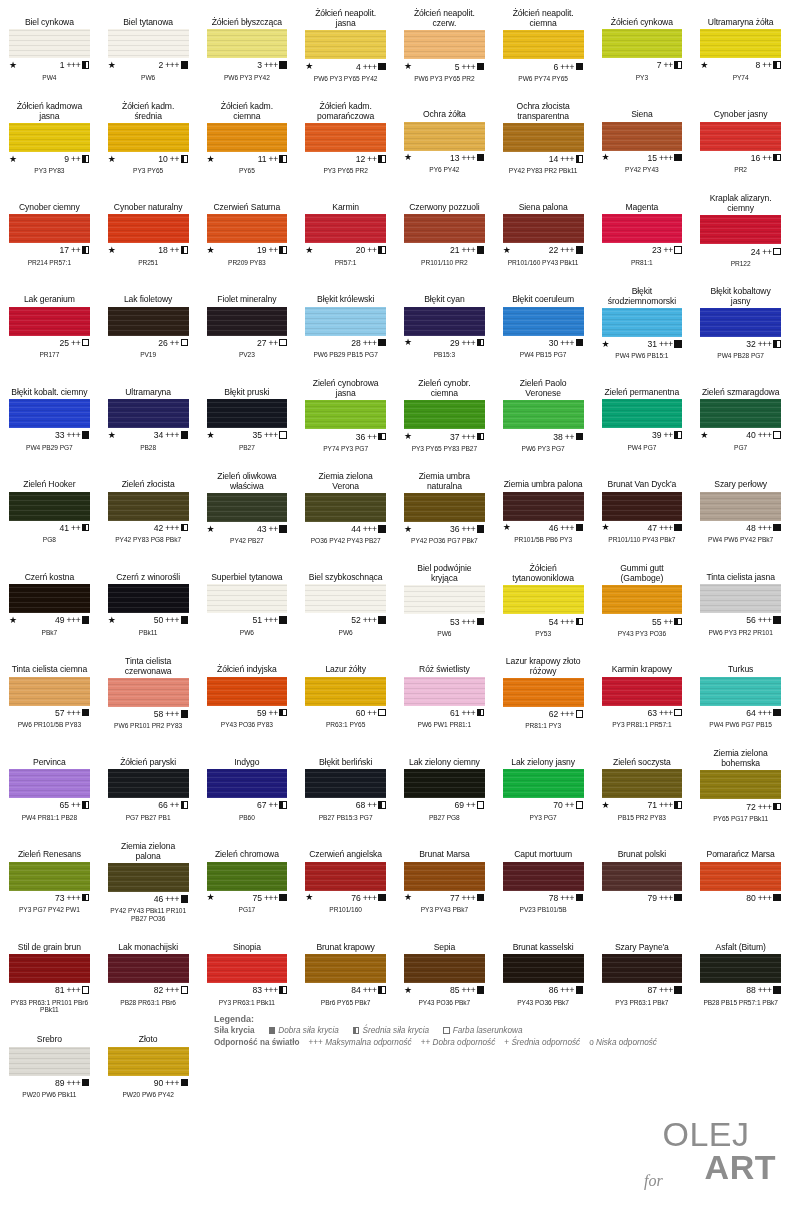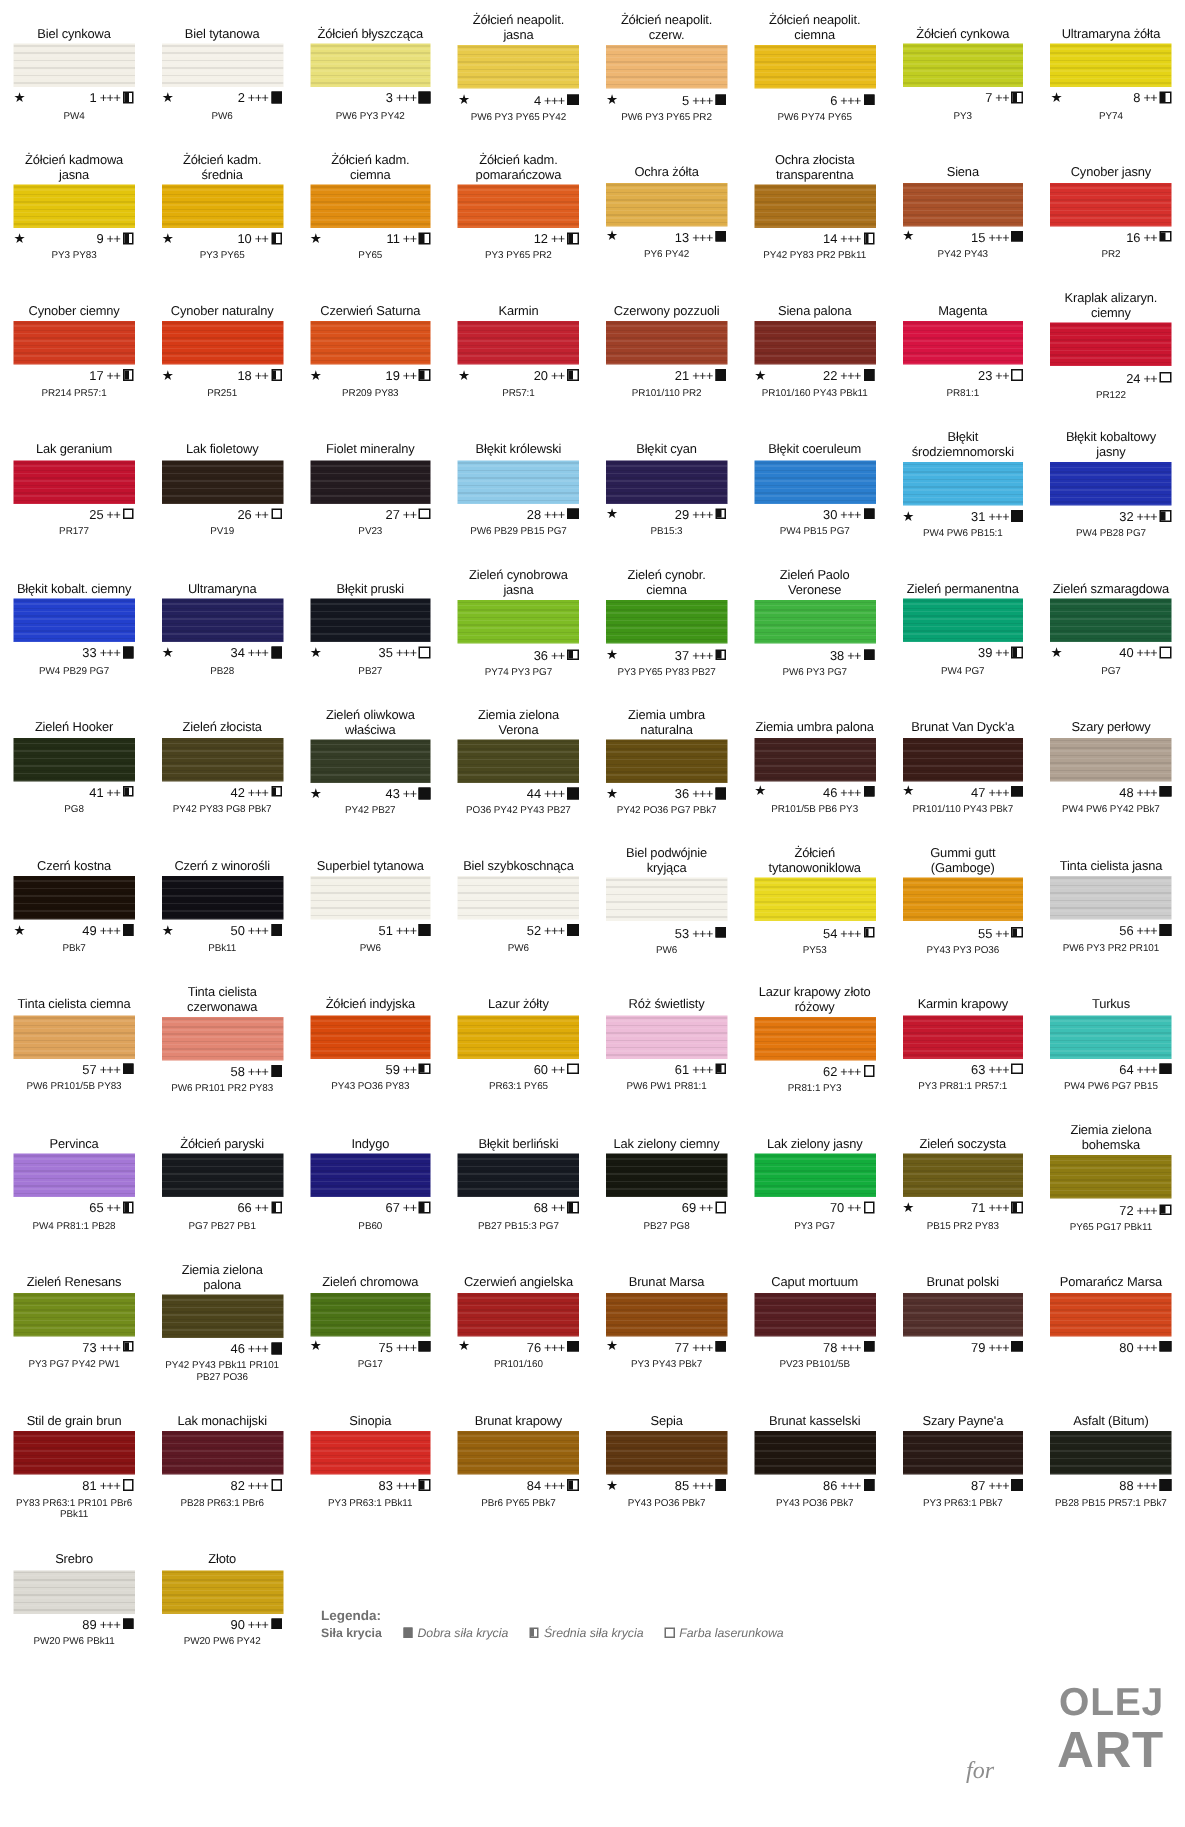--- a/index.html
+++ b/index.html
@@ -102,21 +102,21 @@
     line-height: 7.4px;
     color: #222;
     padding-top: 2.5px;
     letter-spacing: -0.05px;
   }
 
   
   .legend {
     position: absolute;
     left: 214px;
-    top: 1072px;
+    top: 1014px;
     width: 470px;
     font-size: 8.2px;
     line-height: 11.4px;
     color: #6f6f6f;
   }
   .legend .lg-title { font-weight: bold; font-size: 9px; color: #6f6f6f; }
   .legend .lg-row { white-space: nowrap; }
   .legend b { font-weight: bold; color: #6f6f6f; }
   .legend i { font-style: italic; color: #6f6f6f; }
   .legend .mini {
@@ -134,22 +134,22 @@
   
   .logo {
     position: absolute;
     right: 14px;
     bottom: 22px;
     width: 140px;
     height: 78px;
     color: #8d8d8d;
   }
   .logo .l1 {
-    font-size: 26px; font-weight: bold; letter-spacing: 0.5px;
-    line-height: 33px; text-align: right;
+    font-size: 34px; font-weight: normal; letter-spacing: 0.5px;
+    line-height: 33px; text-align: center;
   }
   .logo .l2 {
     font-size: 34px; font-weight: bold; letter-spacing: 0.5px;
     line-height: 33px; text-align: right;
   }
   .logo .lfor {
     font-family: "Liberation Serif", serif;
     font-style: italic; font-size: 16px; font-weight: normal;
     letter-spacing: 0px;
     position: absolute; left: 8px; bottom: 6px;
@@ -1690,20 +1690,23 @@
           </div>
         </div>
         <div class="c-pig">PW20 PW6 PY42</div>
       </div>
     </div>
 
   <div class="legend">
     <div class="lg-title">Legenda:</div>
     <div class="lg-row">
       <b>Siła krycia</b><span class="sp"></span><span class="mini full"></span> <i>Dobra siła krycia</i><span class="sp"></span><span class="mini half"></span> <i>Średnia siła krycia</i><span class="sp"></span><span class="mini none"></span> <i>Farba laserunkowa</i>
+    </div>
+    <div class="lg-row">
+      <b>Odporność na światło</b><span class="sp2"></span><span>+++</span> <i>Maksymalna odporność</i><span class="sp2"></span><span>++</span> <i>Dobra odporność</i><span class="sp2"></span><span>+</span> <i>Średnia odporność</i><span class="sp2"></span><span>o</span> <i>Niska odporność</i>
     </div>
   </div>
 
   <div class="logo">
     <div class="l1">OLEJ</div>
     <div class="l2">ART</div>
     <div class="lfor">for</div>
   </div>
 
 </div>

